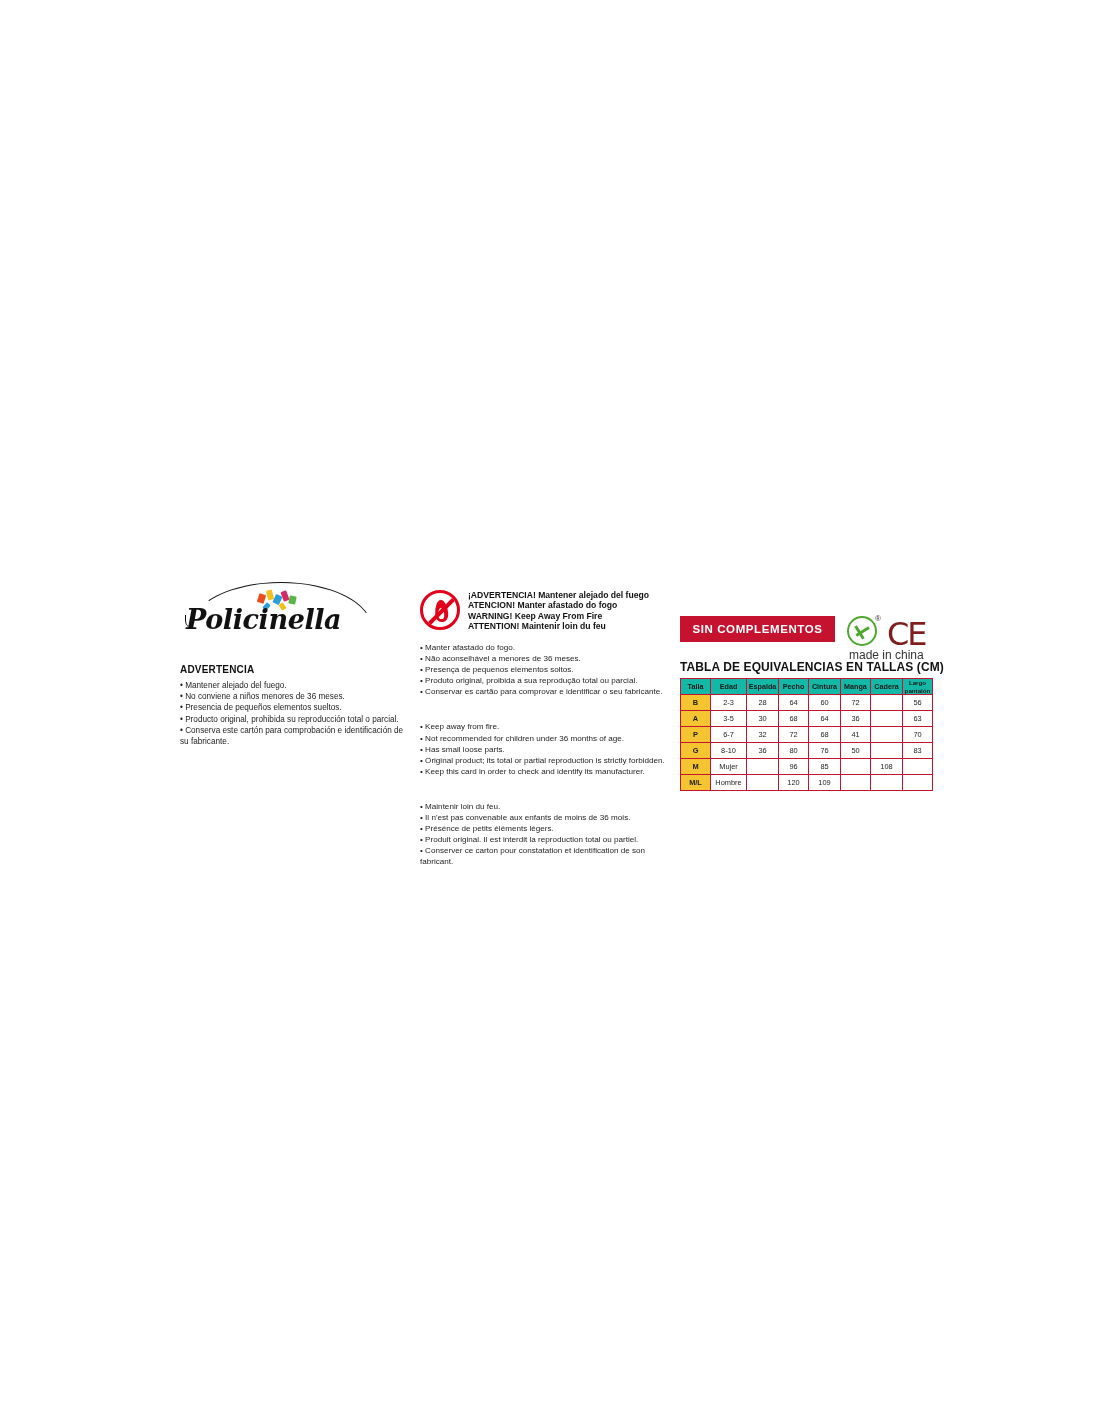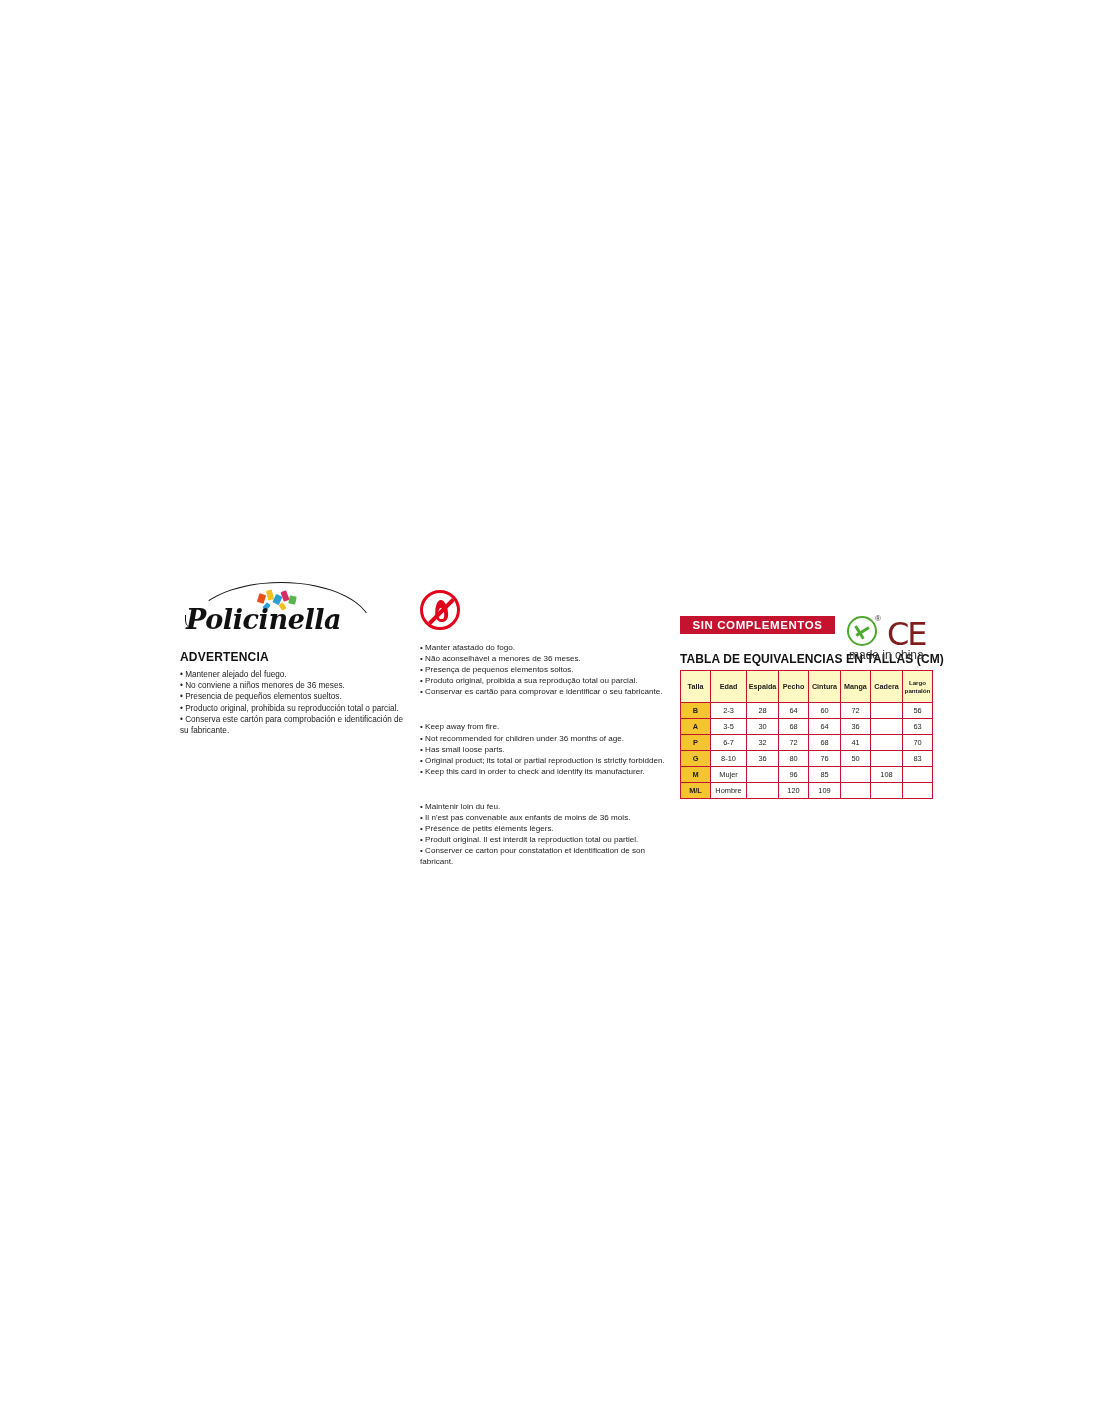--- a/index.html
+++ b/index.html
@@ -89,21 +89,22 @@
     line-height: 15px;
     color: #222;
   }
   .dist-block .bold {
     font-weight: 700;
   }
   .dist-block .ital {
     font-style: italic;
   }
   .adv-title {
-    font-size: 12px;
+    margin-top: 14px;
+    font-size: 10px;
     font-weight: 700;
     letter-spacing: 0.2px;
     color: #111;
   }
   .bullets {
     margin-top: 5px;
     font-size: 8.2px;
     line-height: 11.2px;
     color: #222;
   }
@@ -194,21 +195,21 @@
 
   
   #col-table {
     position: absolute;
     left: 500px;
     top: 36px;
     width: 265px;
   }
   .sin-badge {
     width: 155px;
-    height: 18px;
+    height: 26px;
     background: #c4122f;
     color: #fff;
     font-size: 11.5px;
     font-weight: 700;
     letter-spacing: 0.6px;
     display: flex;
     align-items: center;
     justify-content: center;
     box-sizing: border-box;
   }
@@ -288,25 +289,25 @@
     border: 0.8px solid #c4122f;
     height: 16px;
     font-size: 7.4px;
     text-align: center;
     color: #222;
     padding: 0;
     line-height: 9px;
     box-sizing: border-box;
   }
   table.sizes th {
-    background: #fef9c3;
+    background: #14b8a6;
     font-weight: 700;
     color: #1a1a1a;
     font-size: 7.2px;
-    height: 32px;
+    height: 16px;
   }
   table.sizes td.size-cell {
     background: #f5c431;
     font-weight: 700;
   }
   table.sizes th.th-largo {
     font-size: 6.2px;
     line-height: 7.4px;
   }
   col.c0 { width: 30px; }
@@ -351,20 +352,26 @@
     </div>
   </div>
 
   <div id="col-warn">
 
     <div class="warn-head">
       <div class="warn-icon">
         <div class="flame"></div>
         <div class="bar"></div>
       </div>
+      <div class="warn-lines">
+        <div class="l1">¡ADVERTENCIA! Mantener alejado del fuego</div>
+        <div class="l2">ATENCION! Manter afastado do fogo</div>
+        <div class="l3">WARNING! Keep Away From Fire</div>
+        <div class="l4">ATTENTION! Maintenir loin du feu</div>
+      </div>
     </div>
 
     <div class="wlist">
       <div>• Manter afastado do fogo.</div>
       <div>• Não aconselhável a menores de 36 meses.</div>
       <div>• Presença de pequenos elementos soltos.</div>
       <div>• Produto original, proibida a sua reprodução total ou parcial.</div>
       <div>• Conservar es cartão para comprovar e identificar o seu fabricante.</div>
     </div>
 

